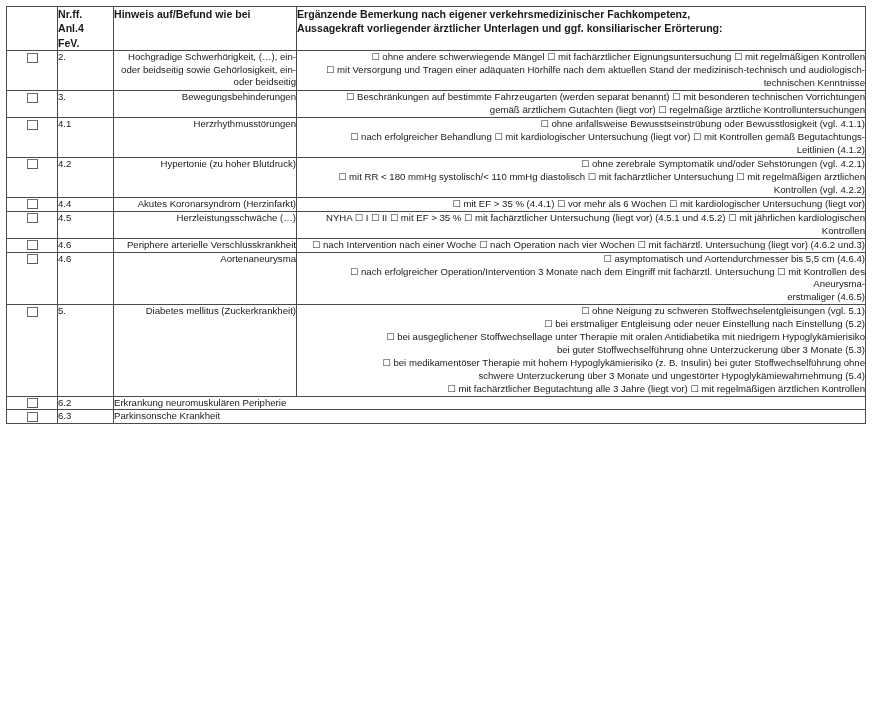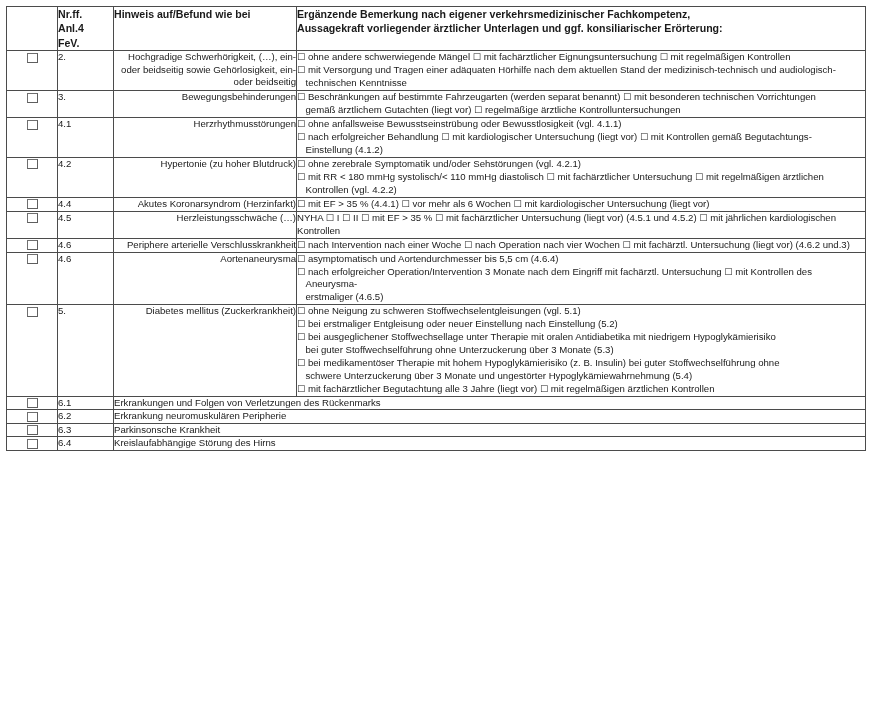--- a/index.html
+++ b/index.html
@@ -69,20 +69,21 @@
   td.cell-nr {
     padding: 8px 6px 8px 9px;
     white-space: nowrap;
   }
   td.cell-hint {
     padding: 8px 7px 8px 9px;
     text-align: right;
   }
   td.cell-rem {
     padding: 7px 8px 8px 9px;
+    text-align: right;
   }
   td.cell-wide {
     padding: 8px 8px 8px 9px;
   }
 
   
   .box {
     display: inline-block;
     width: 11px;
     height: 10px;
@@ -158,21 +159,21 @@
             <span class="opt-line cont">gemäß ärztlichem Gutachten (liegt vor) <span class="cb"></span> regelmäßige ärztliche Kontrolluntersuchungen </span>
           </td>
         </tr>
         <tr>
           <td class="cell-check"><span class="box"></span></td>
           <td class="cell-nr">4.1</td>
           <td class="cell-hint">Herzrhythmusstörungen</td>
           <td class="cell-rem">
             <span class="opt-line"><span class="cb"></span> ohne anfallsweise Bewusstseinstrübung oder Bewusstlosigkeit (vgl. 4.1.1)</span>
             <span class="opt-line"><span class="cb"></span> nach erfolgreicher Behandlung <span class="cb"></span> mit kardiologischer Untersuchung (liegt vor) <span class="cb"></span> mit Kontrollen gemäß Begutachtungs-</span>
-            <span class="opt-line cont">Einstellung (4.1.2)</span>
+            <span class="opt-line cont">Leitlinien (4.1.2)</span>
           </td>
         </tr>
         <tr>
           <td class="cell-check"><span class="box"></span></td>
           <td class="cell-nr">4.2</td>
           <td class="cell-hint">Hypertonie (zu hoher Blutdruck)</td>
           <td class="cell-rem">
             <span class="opt-line"><span class="cb"></span> ohne zerebrale Symptomatik und/oder Sehstörungen (vgl. 4.2.1)</span>
             <span class="opt-line"><span class="cb"></span> mit RR &lt; 180 mmHg systolisch/&lt; 110 mmHg diastolisch <span class="cb"></span> mit fachärztlicher Untersuchung <span class="cb"></span> mit regelmäßigen ärztlichen</span>
             <span class="opt-line cont">Kontrollen (vgl. 4.2.2)</span>
@@ -222,33 +223,23 @@
             <span class="opt-line"><span class="cb"></span> bei erstmaliger Entgleisung oder neuer Einstellung nach Einstellung (5.2)</span>
             <span class="opt-line"><span class="cb"></span> bei ausgeglichener Stoffwechsellage unter Therapie mit oralen Antidiabetika mit niedrigem Hypoglykämierisiko</span>
             <span class="opt-line cont">bei guter Stoffwechselführung ohne Unterzuckerung über 3 Monate (5.3)</span>
             <span class="opt-line"><span class="cb"></span> bei medikamentöser Therapie mit hohem Hypoglykämierisiko (z. B. Insulin) bei guter Stoffwechselführung ohne</span>
             <span class="opt-line cont">schwere Unterzuckerung über 3 Monate und ungestörter Hypoglykämiewahrnehmung (5.4)</span>
             <span class="opt-line"><span class="cb"></span> mit fachärztlicher Begutachtung alle 3 Jahre (liegt vor) <span class="cb"></span> mit regelmäßigen ärztlichen Kontrollen</span>
           </td>
         </tr>
         <tr>
           <td class="cell-check"><span class="box"></span></td>
-          <td class="cell-nr">6.1</td>
-          <td class="cell-wide" colspan="2">Erkrankungen und Folgen von Verletzungen des Rückenmarks</td>
-        </tr>
-        <tr>
-          <td class="cell-check"><span class="box"></span></td>
           <td class="cell-nr">6.2</td>
           <td class="cell-wide" colspan="2">Erkrankung neuromuskulären Peripherie</td>
         </tr>
         <tr>
           <td class="cell-check"><span class="box"></span></td>
           <td class="cell-nr">6.3</td>
           <td class="cell-wide" colspan="2">Parkinsonsche Krankheit</td>
-        </tr>
-        <tr>
-          <td class="cell-check"><span class="box"></span></td>
-          <td class="cell-nr">6.4</td>
-          <td class="cell-wide" colspan="2">Kreislaufabhängige Störung des Hirns</td>
         </tr>
       </tbody>
   </table>
 </div>
 
 </body></html>

